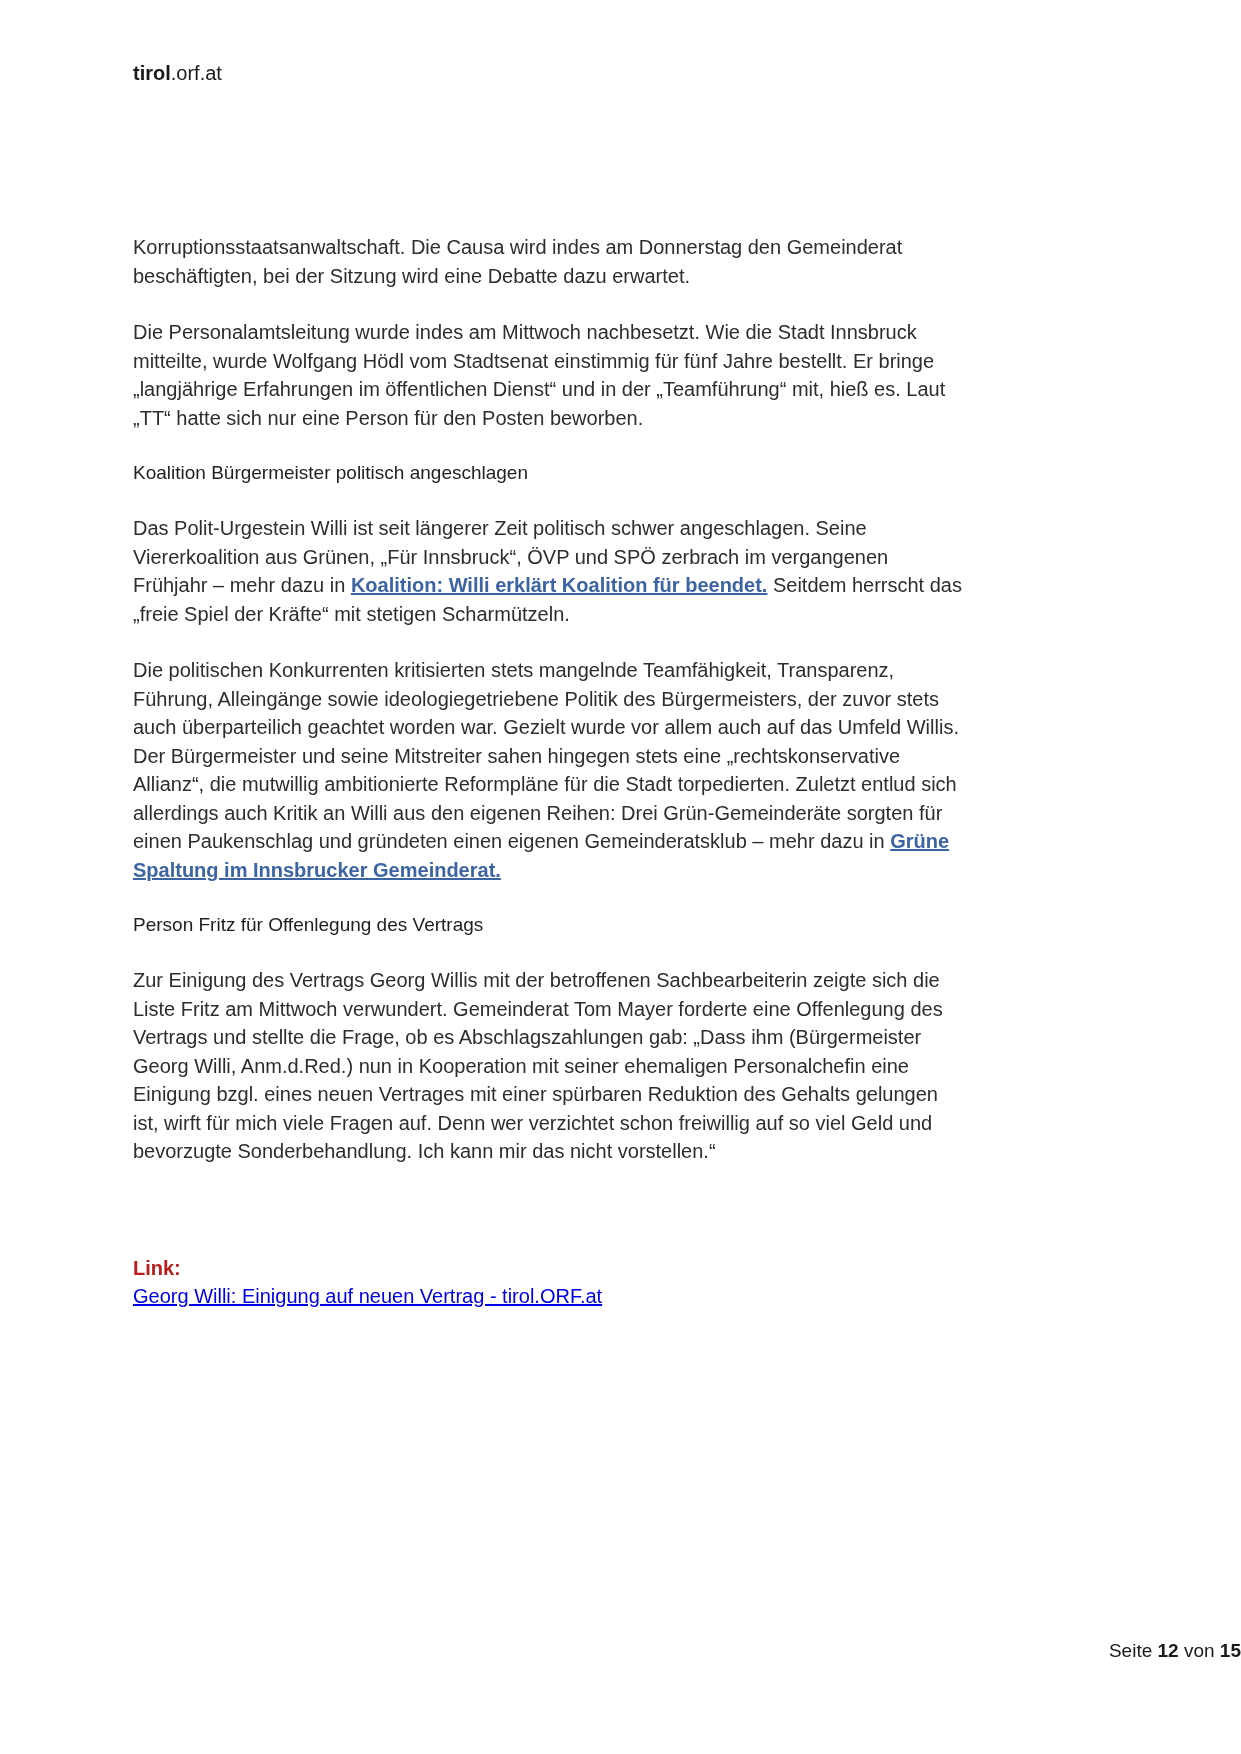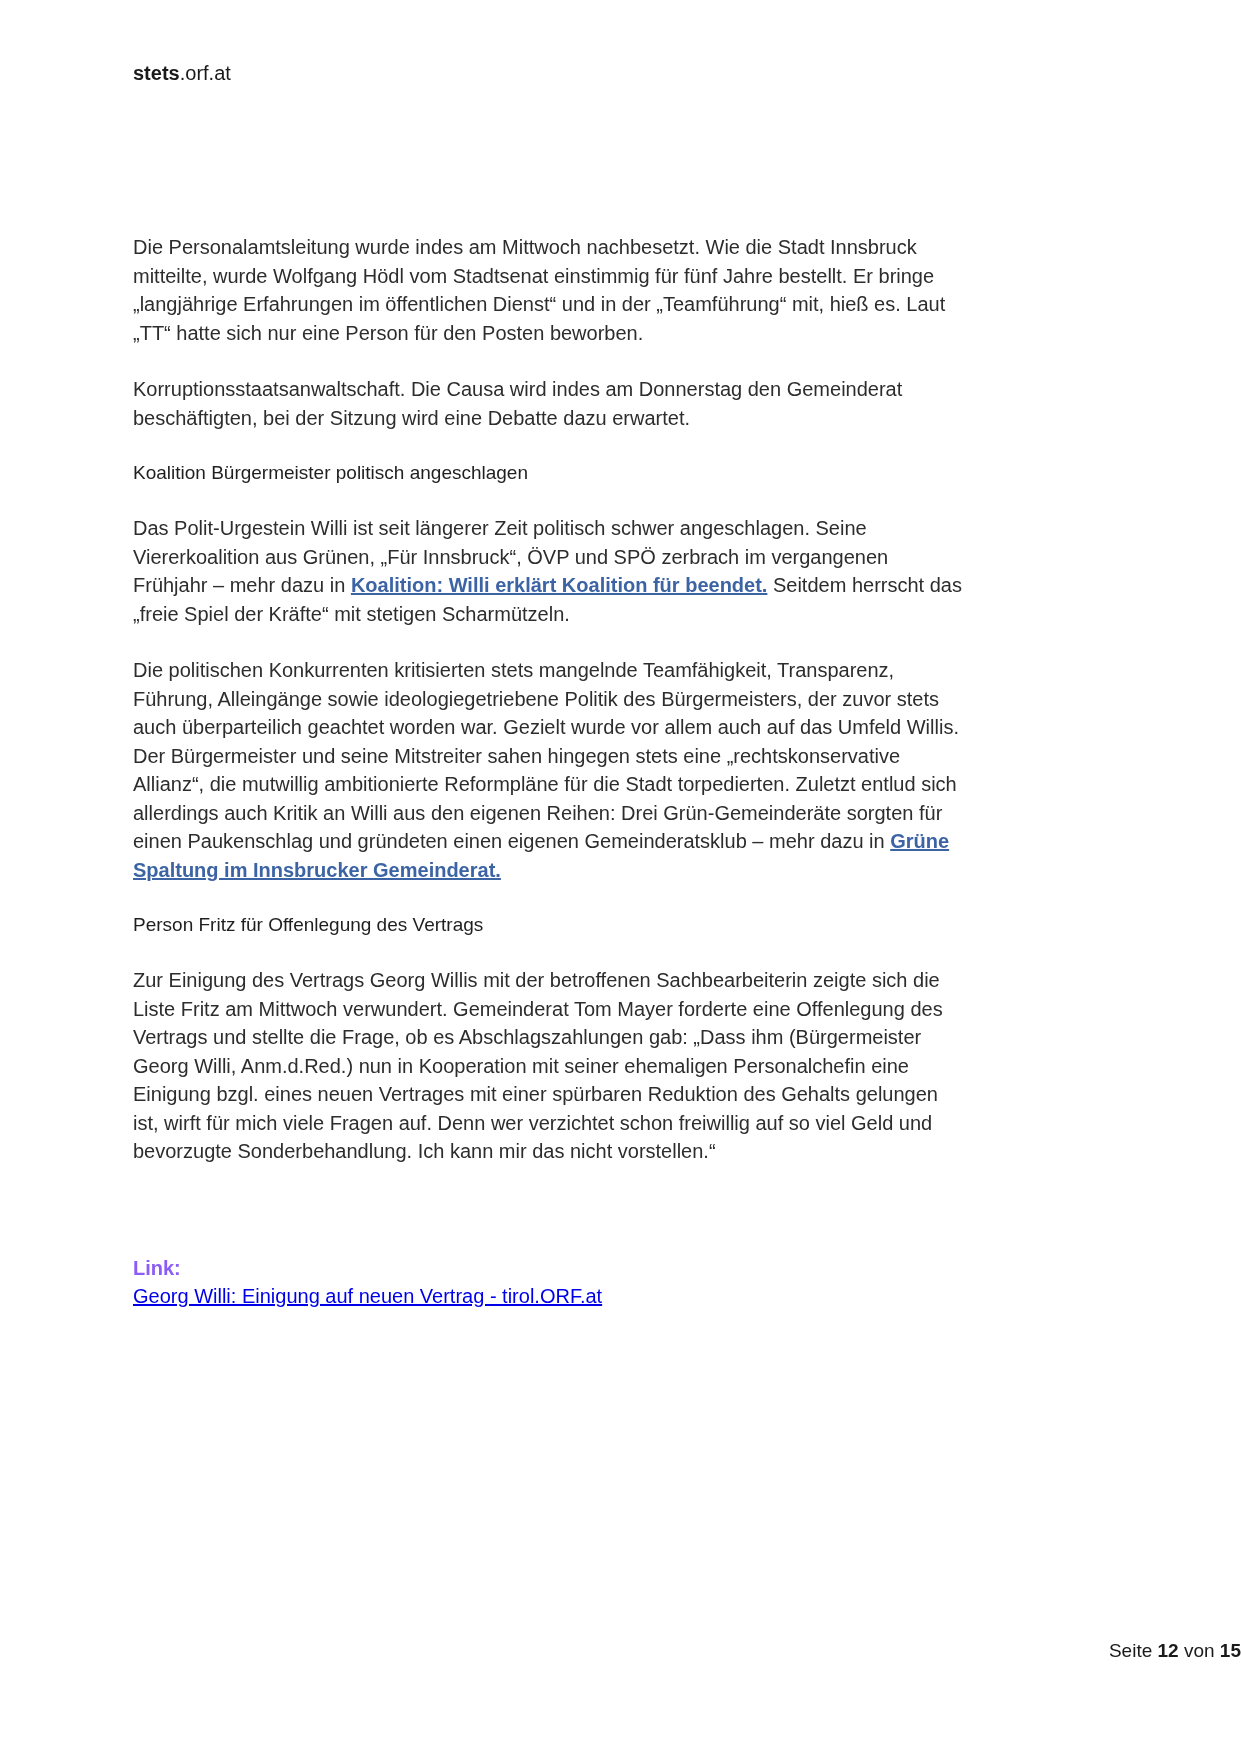--- a/index.html
+++ b/index.html
@@ -43,44 +43,44 @@
     cursor: pointer;
   }
   a.xlink {
     color: #0000e8;
     font-weight: 400;
     text-decoration: underline;
     cursor: pointer;
   }
   .byline { color: #9b9b9b; }
   .linksec { margin-top: 88px; }
-  .linklabel { font-weight: 700; color: #8b5cf6; }
+  .linklabel { font-weight: 700; color: #b91c1c; }
   .footer {
     position: absolute;
     left: 0;
     right: 0;
     top: 1640px;
     text-align: right;
     font-size: 19px;
     color: #1a1a1a;
   }
   .footer b { font-weight: 700; }
 </style>
 </head>
 <body>
 
 <div class="page">
 
-  <div class="site"><span class="b">stets</span><span>.orf.at</span></div>
+  <div class="site"><span class="b">tirol</span><span>.orf.at</span></div>
 
   <div class="content">
 
+    <p>Korruptionsstaatsanwaltschaft. Die Causa wird indes am Donnerstag den Gemeinderat beschäftigten, bei der Sitzung wird eine Debatte dazu erwartet.</p>
+
     <p>Die Personalamtsleitung wurde indes am Mittwoch nachbesetzt. Wie die Stadt Innsbruck mitteilte, wurde Wolfgang Hödl vom Stadtsenat einstimmig für fünf Jahre bestellt. Er bringe „langjährige Erfahrungen im öffentlichen Dienst“ und in der „Teamführung“ mit, hieß es. Laut „TT“ hatte sich nur eine Person für den Posten beworben.</p>
-
-    <p>Korruptionsstaatsanwaltschaft. Die Causa wird indes am Donnerstag den Gemeinderat beschäftigten, bei der Sitzung wird eine Debatte dazu erwartet.</p>
 
     <h2 class="sub">Koalition Bürgermeister politisch angeschlagen</h2>
 
     <p><span>Das Polit-Urgestein Willi ist seit längerer Zeit politisch schwer angeschlagen. Seine Viererkoalition aus Grünen, „Für Innsbruck“, ÖVP und SPÖ zerbrach im vergangenen Frühjahr – mehr dazu in </span><a href="#" class="ilink">Koalition: Willi erklärt Koalition für beendet.</a><span> Seitdem herrscht das „freie Spiel der Kräfte“ mit stetigen Scharmützeln.</span></p>
 
     <p><span>Die politischen Konkurrenten kritisierten stets mangelnde Teamfähigkeit, Transparenz, Führung, Alleingänge sowie ideologiegetriebene Politik des Bürgermeisters, der zuvor stets auch überparteilich geachtet worden war. Gezielt wurde vor allem auch auf das Umfeld Willis. Der Bürgermeister und seine Mitstreiter sahen hingegen stets eine „rechtskonservative Allianz“, die mutwillig ambitionierte Reformpläne für die Stadt torpedierten. Zuletzt entlud sich allerdings auch Kritik an Willi aus den eigenen Reihen: Drei Grün-Gemeinderäte sorgten für einen Paukenschlag und gründeten einen eigenen Gemeinderatsklub – mehr dazu in </span><a href="#" class="ilink">Grüne Spaltung im Innsbrucker Gemeinderat.</a></p>
 
     <h2 class="sub">Person Fritz für Offenlegung des Vertrags</h2>
 
     <p>Zur Einigung des Vertrags Georg Willis mit der betroffenen Sachbearbeiterin zeigte sich die Liste Fritz am Mittwoch verwundert. Gemeinderat Tom Mayer forderte eine Offenlegung des Vertrags und stellte die Frage, ob es Abschlagszahlungen gab: „Dass ihm (Bürgermeister Georg Willi, Anm.d.Red.) nun in Kooperation mit seiner ehemaligen Personalchefin eine Einigung bzgl. eines neuen Vertrages mit einer spürbaren Reduktion des Gehalts gelungen ist, wirft für mich viele Fragen auf. Denn wer verzichtet schon freiwillig auf so viel Geld und bevorzugte Sonderbehandlung. Ich kann mir das nicht vorstellen.“</p>

